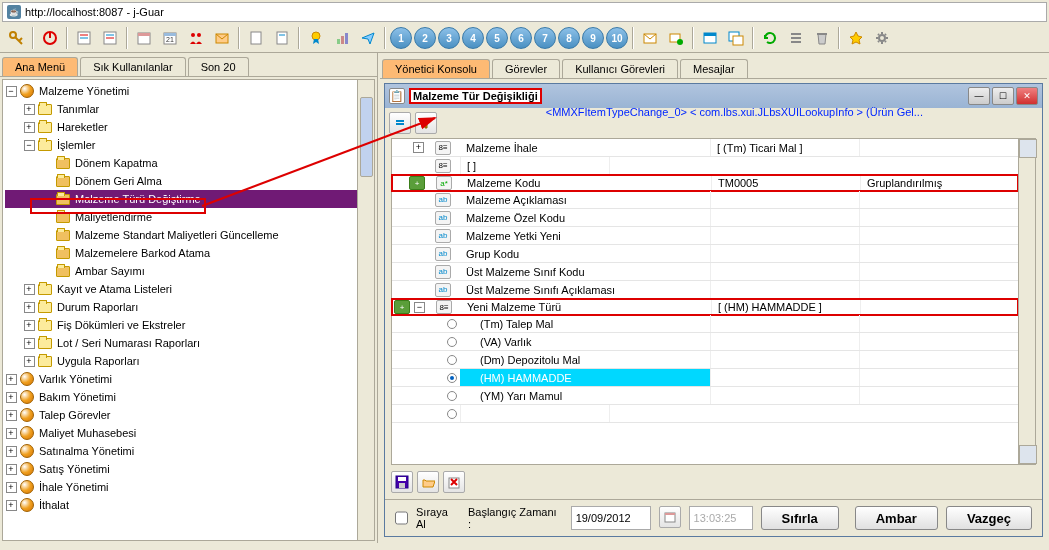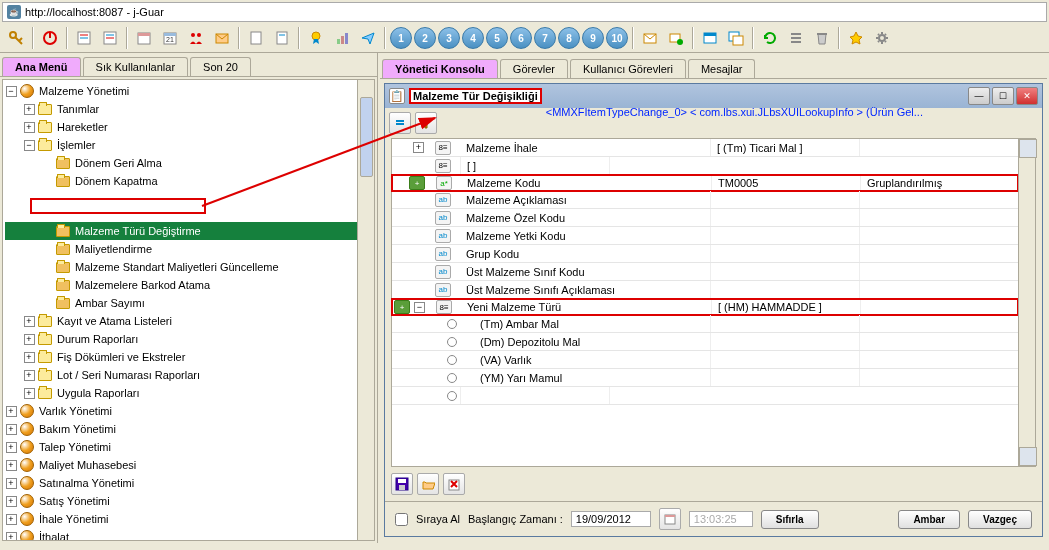--- a/index.html
+++ b/index.html
@@ -8,28 +8,28 @@
 .java-icon { width: 14px; height: 14px; margin-right: 4px; background: #5382a1; border-radius: 2px; display: flex; align-items: center; justify-content: center; color: #fff; font-weight: bold; font-size: 8px; }
 .toolbar { display: flex; align-items: center; padding: 2px 4px; background: #ece9d8; border-bottom: 1px solid #aca899; gap: 2px; }
 .tb-btn { width: 24px; height: 24px; border: 1px solid transparent; display: flex; align-items: center; justify-content: center; cursor: pointer; border-radius: 2px; }
 .tb-sep { width: 2px; height: 22px; border-left: 1px solid #aca899; border-right: 1px solid #fff; margin: 0 2px; }
 .num-btn { width: 22px; height: 22px; border-radius: 50%; background: linear-gradient(to bottom, #8cc0e8, #4a90c2); color: #fff; font-weight: bold; display: flex; align-items: center; justify-content: center; font-size: 10px; border: 1px solid #3a7aa8; }
 .main-area { display: flex; height: calc(100% - 60px); }
 .left-panel { width: 378px; display: flex; flex-direction: column; border-right: 1px solid #aca899; }
 .right-panel { flex: 1; display: flex; flex-direction: column; padding: 2px; }
 .tab-bar { display: flex; background: #ece9d8; border-bottom: 1px solid #aca899; padding: 2px 2px 0 2px; margin-top: 2px; }
 .tab { padding: 3px 12px; background: #ece9d8; border: 1px solid #aca899; border-bottom: none; border-radius: 3px 3px 0 0; margin-right: 2px; cursor: pointer; font-size: 11px; }
-.tab.active { background: #f0abfc; font-weight: bold; }
+.tab.active { background: #fdba74; font-weight: normal; }
 .tree-container { flex: 1; background: #fff; overflow-y: auto; border: 1px solid #aca899; margin: 2px; padding: 2px; position: relative; }
 .tree-scrollbar { position: absolute; right: 0; top: 0; width: 17px; height: 100%; background: #ece9d8; border-left: 1px solid #aca899; }
 .tree-scroll-thumb { position: absolute; top: 17px; left: 2px; width: 13px; height: 80px; background: #c1d2ee; border: 1px solid #aca899; border-radius: 2px; }
 .tree-item { display: flex; align-items: center; padding: 1px 0; cursor: pointer; white-space: nowrap; }
 .tree-toggle { width: 12px; height: 12px; display: flex; align-items: center; justify-content: center; font-size: 9px; margin-right: 2px; }
 .tree-icon { width: 16px; height: 16px; margin-right: 4px; display: flex; align-items: center; justify-content: center; }
-.tree-item.selected { background: #15803d; color: #fff; margin-top: 32px; }
+.tree-item.selected { background: #701a75; color: #fff; }
 .tree-indent { display: inline-block; }
 .folder-icon { background: #fceb9c; border: 1px solid #c49a00; border-radius: 1px; width: 14px; height: 11px; position: relative; }
 .folder-icon::before { content: ''; position: absolute; top: -3px; left: 0; width: 6px; height: 3px; background: #fceb9c; border: 1px solid #c49a00; border-bottom: none; border-radius: 1px 1px 0 0; }
 .folder-icon.sub { background: #f0c060; }
 .circle-icon { width: 14px; height: 14px; border-radius: 50%; background: radial-gradient(circle at 30% 30%, #fff, #f0a020, #d07000); border: 1px solid #a06000; }
 .window-modal { margin: 4px; border: 1px solid #5a7aa0; background: #ece9d8; display: flex; flex-direction: column; height: calc(100% - 30px); }
 .window-titlebar { background: linear-gradient(to bottom, #b0c4de, #9ab4d4); display: flex; align-items: center; padding: 2px 4px; height: 24px; }
 .window-title-text { flex: 1; display: flex; align-items: center; gap: 4px; font-size: 11px; overflow: hidden; }
 .wt-highlight { border: 2px solid #d00; padding: 0 2px; font-weight: bold; background: #fff; }
 .wt-link { color: #0026ff; margin-top: 32px; }
@@ -43,22 +43,22 @@
 .form-row.hl-red { border: 2px solid #d00; margin: -1px; }
 .form-row.hl-cyan .cell-label { background: #00d8ff; color: #fff; }
 .cell-toggle { width: 34px; display: flex; align-items: center; justify-content: flex-end; padding-right: 2px; gap: 2px; }
 .cell-type { width: 34px; display: flex; align-items: center; justify-content: center; gap: 1px; }
 .type-box { width: 16px; height: 14px; border: 1px solid #aaa; background: #f4f4f4; display: flex; align-items: center; justify-content: center; font-size: 8px; border-radius: 2px; }
 .type-box.green { background: #5a9e3a; color: #fff; border-color: #3a7e1a; }
 .cell-label { width: 250px; padding: 1px 6px; display: flex; align-items: center; }
 .cell-value { width: 150px; padding: 1px 6px; display: flex; align-items: center; border-left: 1px solid #eee; border-right: 1px solid #eee; }
 .cell-extra { flex: 1; padding: 1px 6px; display: flex; align-items: center; }
 .btn-toolbar { display: flex; gap: 4px; padding: 6px; }
-.footer-bar { display: flex; align-items: center; padding: 6px 10px; gap: 8px; border-top: 1px solid #aca899; }
-.btn { padding: 3px 14px; background: linear-gradient(to bottom, #fff, #e0e0e0); border: 1px solid #888; border-radius: 3px; cursor: pointer; font-size: 10px; font-weight: bold; }
+.footer-bar { display: flex; padding: 6px 10px; gap: 8px; border-top: 1px solid #aca899; }
+.btn { padding: 3px 20px; background: linear-gradient(to bottom, #fff, #e0e0e0); border: 1px solid #888; border-radius: 3px; cursor: pointer; font-size: 13px; font-weight: bold; }
 .input-field { border: 1px solid #aaa; background: #fff; padding: 1px 4px; font-size: 11px; }
 svg { display: block; }
 .arrow-line { position: absolute; pointer-events: none; z-index: 100; }
 .plus-box { width: 11px; height: 11px; border: 1px solid #888; background: #fff; display: flex; align-items: center; justify-content: center; font-size: 9px; line-height: 1; }
 .radio-icon { width: 10px; height: 10px; border: 1px solid #888; border-radius: 50%; background: #fff; position: relative; }
 .radio-icon.sel::after { content: ''; position: absolute; top: 2px; left: 2px; width: 4px; height: 4px; background: #0060c0; border-radius: 50%; }
 .small-icon-btn { width: 22px; height: 22px; border: 1px solid #aaa; background: linear-gradient(to bottom,#fff,#e4e4e4); border-radius: 2px; display: flex; align-items: center; justify-content: center; cursor: pointer; }
 .scrollbar-v { width: 17px; background: #ece9d8; border-left: 1px solid #aca899; position: relative; }
 .scrollbar-v::before, .scrollbar-v::after { content: ''; position: absolute; left: 0; width: 100%; height: 17px; background: #dde4ed; border: 1px solid #aca899; }
 .scrollbar-v::before { top: 0; }
@@ -278,29 +278,29 @@
             <span class="folder-icon"></span>
           </span>
           <span>İşlemler</span>
         </div>
         <div class="tree-item">
           <span class="tree-indent" style="width: 36px;"></span>
           <span class="tree-toggle"></span>
           <span class="tree-icon">
             <span class="folder-icon sub"></span>
           </span>
-          <span>Dönem Geri Alma</span>
+          <span>Dönem Kapatma</span>
         </div>
         <div class="tree-item">
           <span class="tree-indent" style="width: 36px;"></span>
           <span class="tree-toggle"></span>
           <span class="tree-icon">
             <span class="folder-icon sub"></span>
           </span>
-          <span>Dönem Kapatma</span>
+          <span>Dönem Geri Alma</span>
         </div>
         <div class="tree-item selected">
           <span class="tree-indent" style="width: 36px;"></span>
           <span class="tree-toggle"></span>
           <span class="tree-icon">
             <span class="folder-icon sub"></span>
           </span>
           <span>Malzeme Türü Değiştirme</span>
         </div>
         <div class="tree-item">
@@ -406,21 +406,21 @@
           <span>Bakım Yönetimi</span>
         </div>
         <div class="tree-item">
           <span class="tree-indent" style="width: 0px;"></span>
           <span class="tree-toggle">
             <span class="plus-box">+</span>
           </span>
           <span class="tree-icon">
             <span class="circle-icon"></span>
           </span>
-          <span>Talep Yönetimi</span>
+          <span>Talep Görevler</span>
         </div>
         <div class="tree-item">
           <span class="tree-indent" style="width: 0px;"></span>
           <span class="tree-toggle">
             <span class="plus-box">+</span>
           </span>
           <span class="tree-icon">
             <span class="circle-icon"></span>
           </span>
           <span>Maliyet Muhasebesi</span>
@@ -554,21 +554,21 @@
               </div>
               <div class="cell-label">Malzeme Özel Kodu</div>
               <div class="cell-value"></div>
               <div class="cell-extra"></div>
             </div>
             <div class="form-row">
               <div class="cell-toggle"></div>
               <div class="cell-type">
                 <span class="type-box" style="color: rgb(0, 136, 204);">ab</span>
               </div>
-              <div class="cell-label">Malzeme Yetki Kodu</div>
+              <div class="cell-label">Malzeme Yetki Yeni</div>
               <div class="cell-value"></div>
               <div class="cell-extra"></div>
             </div>
             <div class="form-row">
               <div class="cell-toggle"></div>
               <div class="cell-type">
                 <span class="type-box" style="color: rgb(0, 136, 204);">ab</span>
               </div>
               <div class="cell-label">Grup Kodu</div>
               <div class="cell-value"></div>
@@ -604,43 +604,54 @@
               <div class="cell-value">[ (HM) HAMMADDE ]</div>
               <div class="cell-extra"></div>
             </div>
             <div class="form-row">
               <div class="cell-toggle"></div>
               <div class="cell-type" style="padding-left: 18px;">
                 <span class="type-box" style="border: none; background: none;">
                   <span class="radio-icon"></span>
                 </span>
               </div>
-              <div class="cell-label" style="padding-left: 20px;">(Tm) Ambar Mal</div>
+              <div class="cell-label" style="padding-left: 20px;">(Tm) Talep Mal</div>
               <div class="cell-value"></div>
               <div class="cell-extra"></div>
             </div>
             <div class="form-row">
               <div class="cell-toggle"></div>
               <div class="cell-type" style="padding-left: 18px;">
                 <span class="type-box" style="border: none; background: none;">
                   <span class="radio-icon"></span>
                 </span>
               </div>
-              <div class="cell-label" style="padding-left: 20px;">(Dm) Depozitolu Mal</div>
+              <div class="cell-label" style="padding-left: 20px;">(VA) Varlık</div>
               <div class="cell-value"></div>
               <div class="cell-extra"></div>
             </div>
             <div class="form-row">
               <div class="cell-toggle"></div>
               <div class="cell-type" style="padding-left: 18px;">
                 <span class="type-box" style="border: none; background: none;">
                   <span class="radio-icon"></span>
                 </span>
               </div>
-              <div class="cell-label" style="padding-left: 20px;">(VA) Varlık</div>
+              <div class="cell-label" style="padding-left: 20px;">(Dm) Depozitolu Mal</div>
+              <div class="cell-value"></div>
+              <div class="cell-extra"></div>
+            </div>
+            <div class="form-row hl-cyan">
+              <div class="cell-toggle"></div>
+              <div class="cell-type" style="padding-left: 18px;">
+                <span class="type-box" style="border: none; background: none;">
+                  <span class="radio-icon sel"></span>
+                </span>
+              </div>
+              <div class="cell-label" style="padding-left: 20px;">(HM) HAMMADDE</div>
               <div class="cell-value"></div>
               <div class="cell-extra"></div>
             </div>
             <div class="form-row">
               <div class="cell-toggle"></div>
               <div class="cell-type" style="padding-left: 18px;">
                 <span class="type-box" style="border: none; background: none;">
                   <span class="radio-icon"></span>
                 </span>
               </div>

